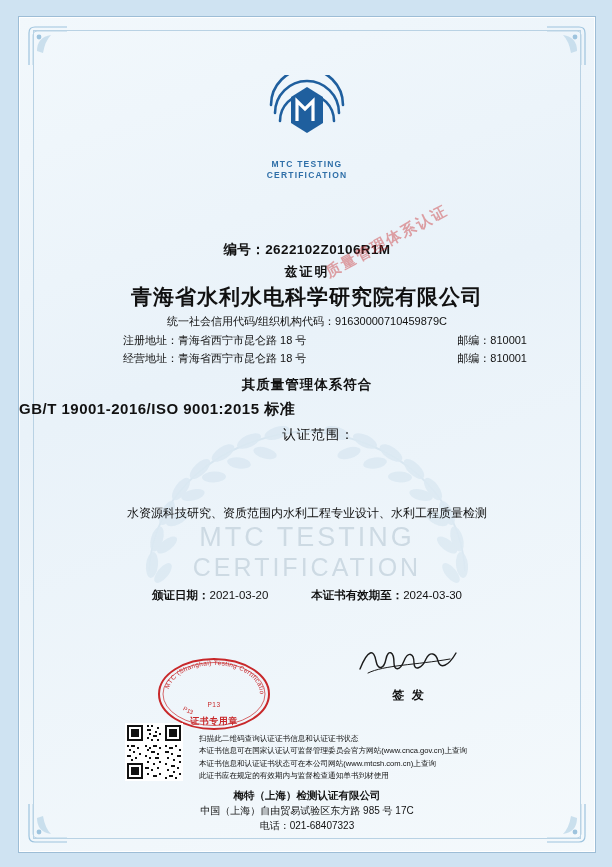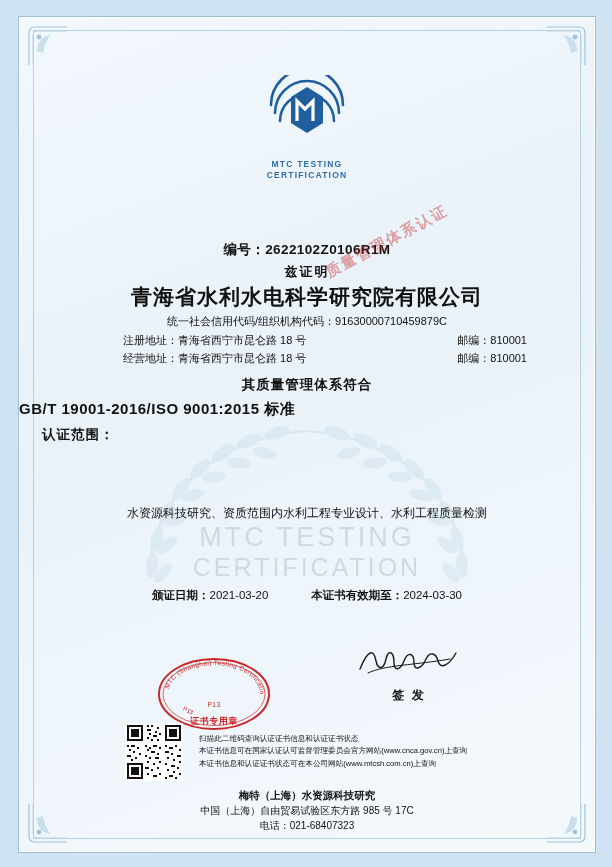--- a/index.html
+++ b/index.html
@@ -77,22 +77,22 @@
 
   .conform{
     position:absolute;left:0;right:0;top:359px;text-align:center;
     font-size:13.5px;font-weight:bold;color:#111;letter-spacing:1px;
   }
   .standard{
     position:absolute;left:0;right:0;top:383px;text-align:left;
     font-size:15px;font-weight:bold;color:#111;letter-spacing:.5px;
   }
   .scope-label{
-    position:absolute;left:0;right:0;top:409px;
-    font-size:13.5px;font-weight:bold;color:#111;letter-spacing:1px;padding-left:23px;
+    position:absolute;left:0;right:0;top:409px;text-align:center;
+    font-size:13.5px;font-weight:normal;color:#111;letter-spacing:1px;padding-left:23px;
   }
   .scope-text{
     position:absolute;left:60px;right:60px;top:487px;text-align:center;
     font-size:12px;color:#111;line-height:18px;
   }
 
   .dates{position:absolute;left:133px;right:133px;top:571px;font-size:11.5px;color:#111;font-weight:bold;}
   .dates .left{position:absolute;left:0;top:0;}
   .dates .right{position:absolute;right:0;top:0;}
   .dates .val{font-weight:normal;}
@@ -379,20 +379,21 @@
           <rect x="40" y="54" width="2" height="2"></rect>
         <rect x="50" y="54" width="2" height="2"></rect>
       </g>
     </svg>
   </div>
 
   <div class="legal">
     <div>扫描此二维码查询认证证书信息和认证证书状态</div>
     <div>本证书信息可在国家认证认可监督管理委员会官方网站(www.cnca.gov.cn)上查询</div>
     <div>本证书信息和认证证书状态可在本公司网站(www.mtcsh.com.cn)上查询</div>
+    <div>此证书应在规定的有效期内与监督检查通知单书到材使用</div>
   </div>
 
   <div class="footer">
-    <div class="org">梅特（上海）水资源科技研究</div>
+    <div class="org">梅特（上海）检测认证有限公司</div>
     <div>中国（上海）自由贸易试验区东方路 985 号 17C</div>
     <div>电话：021-68407323</div>
   </div>
 </div>
 
 </body></html>

